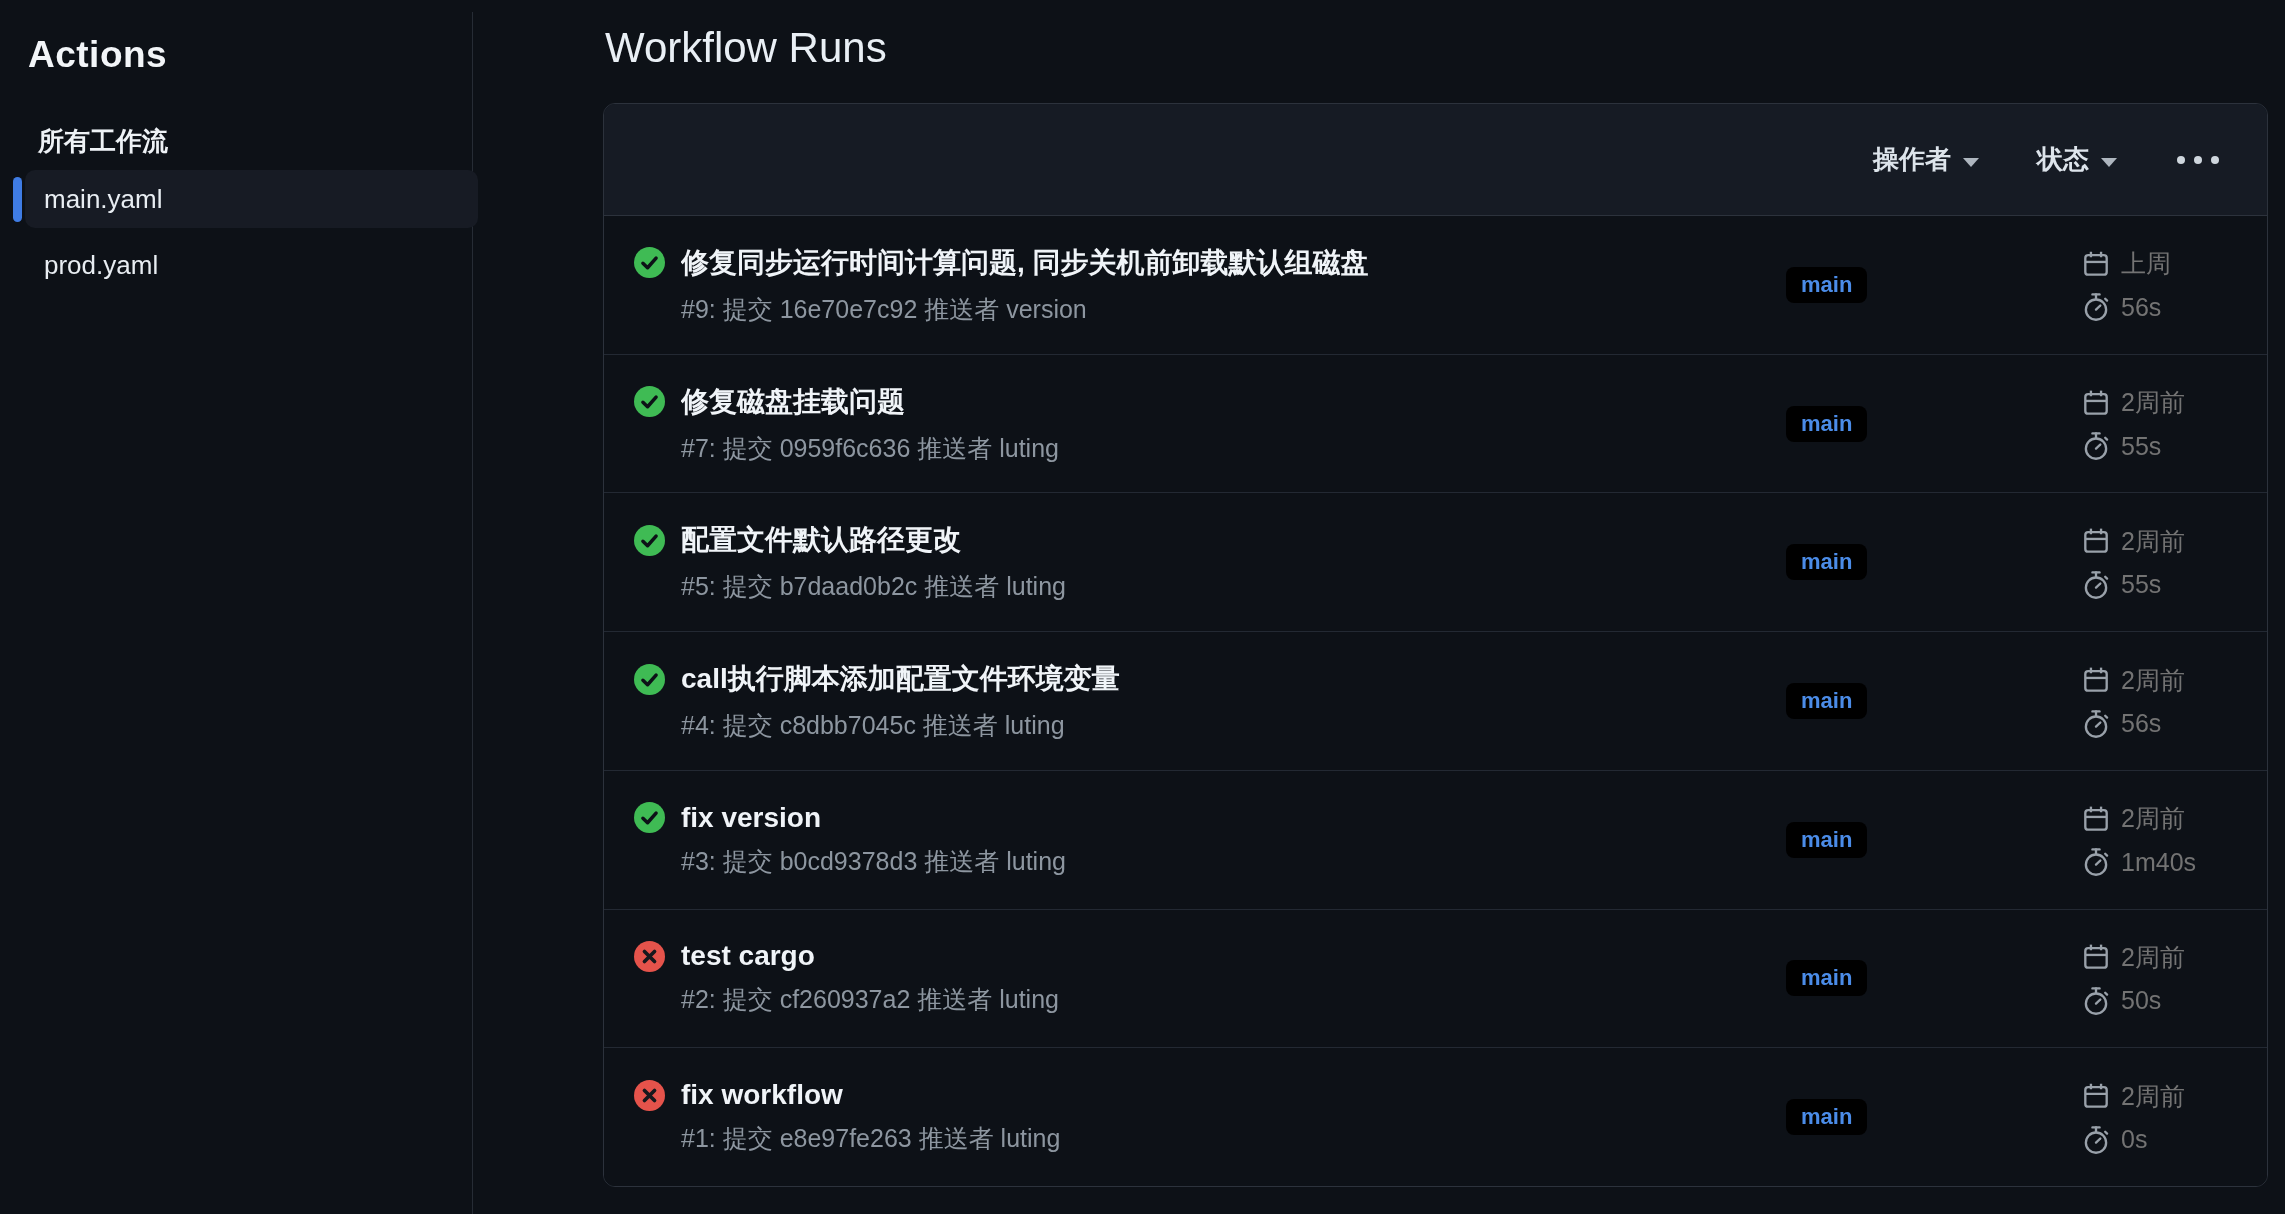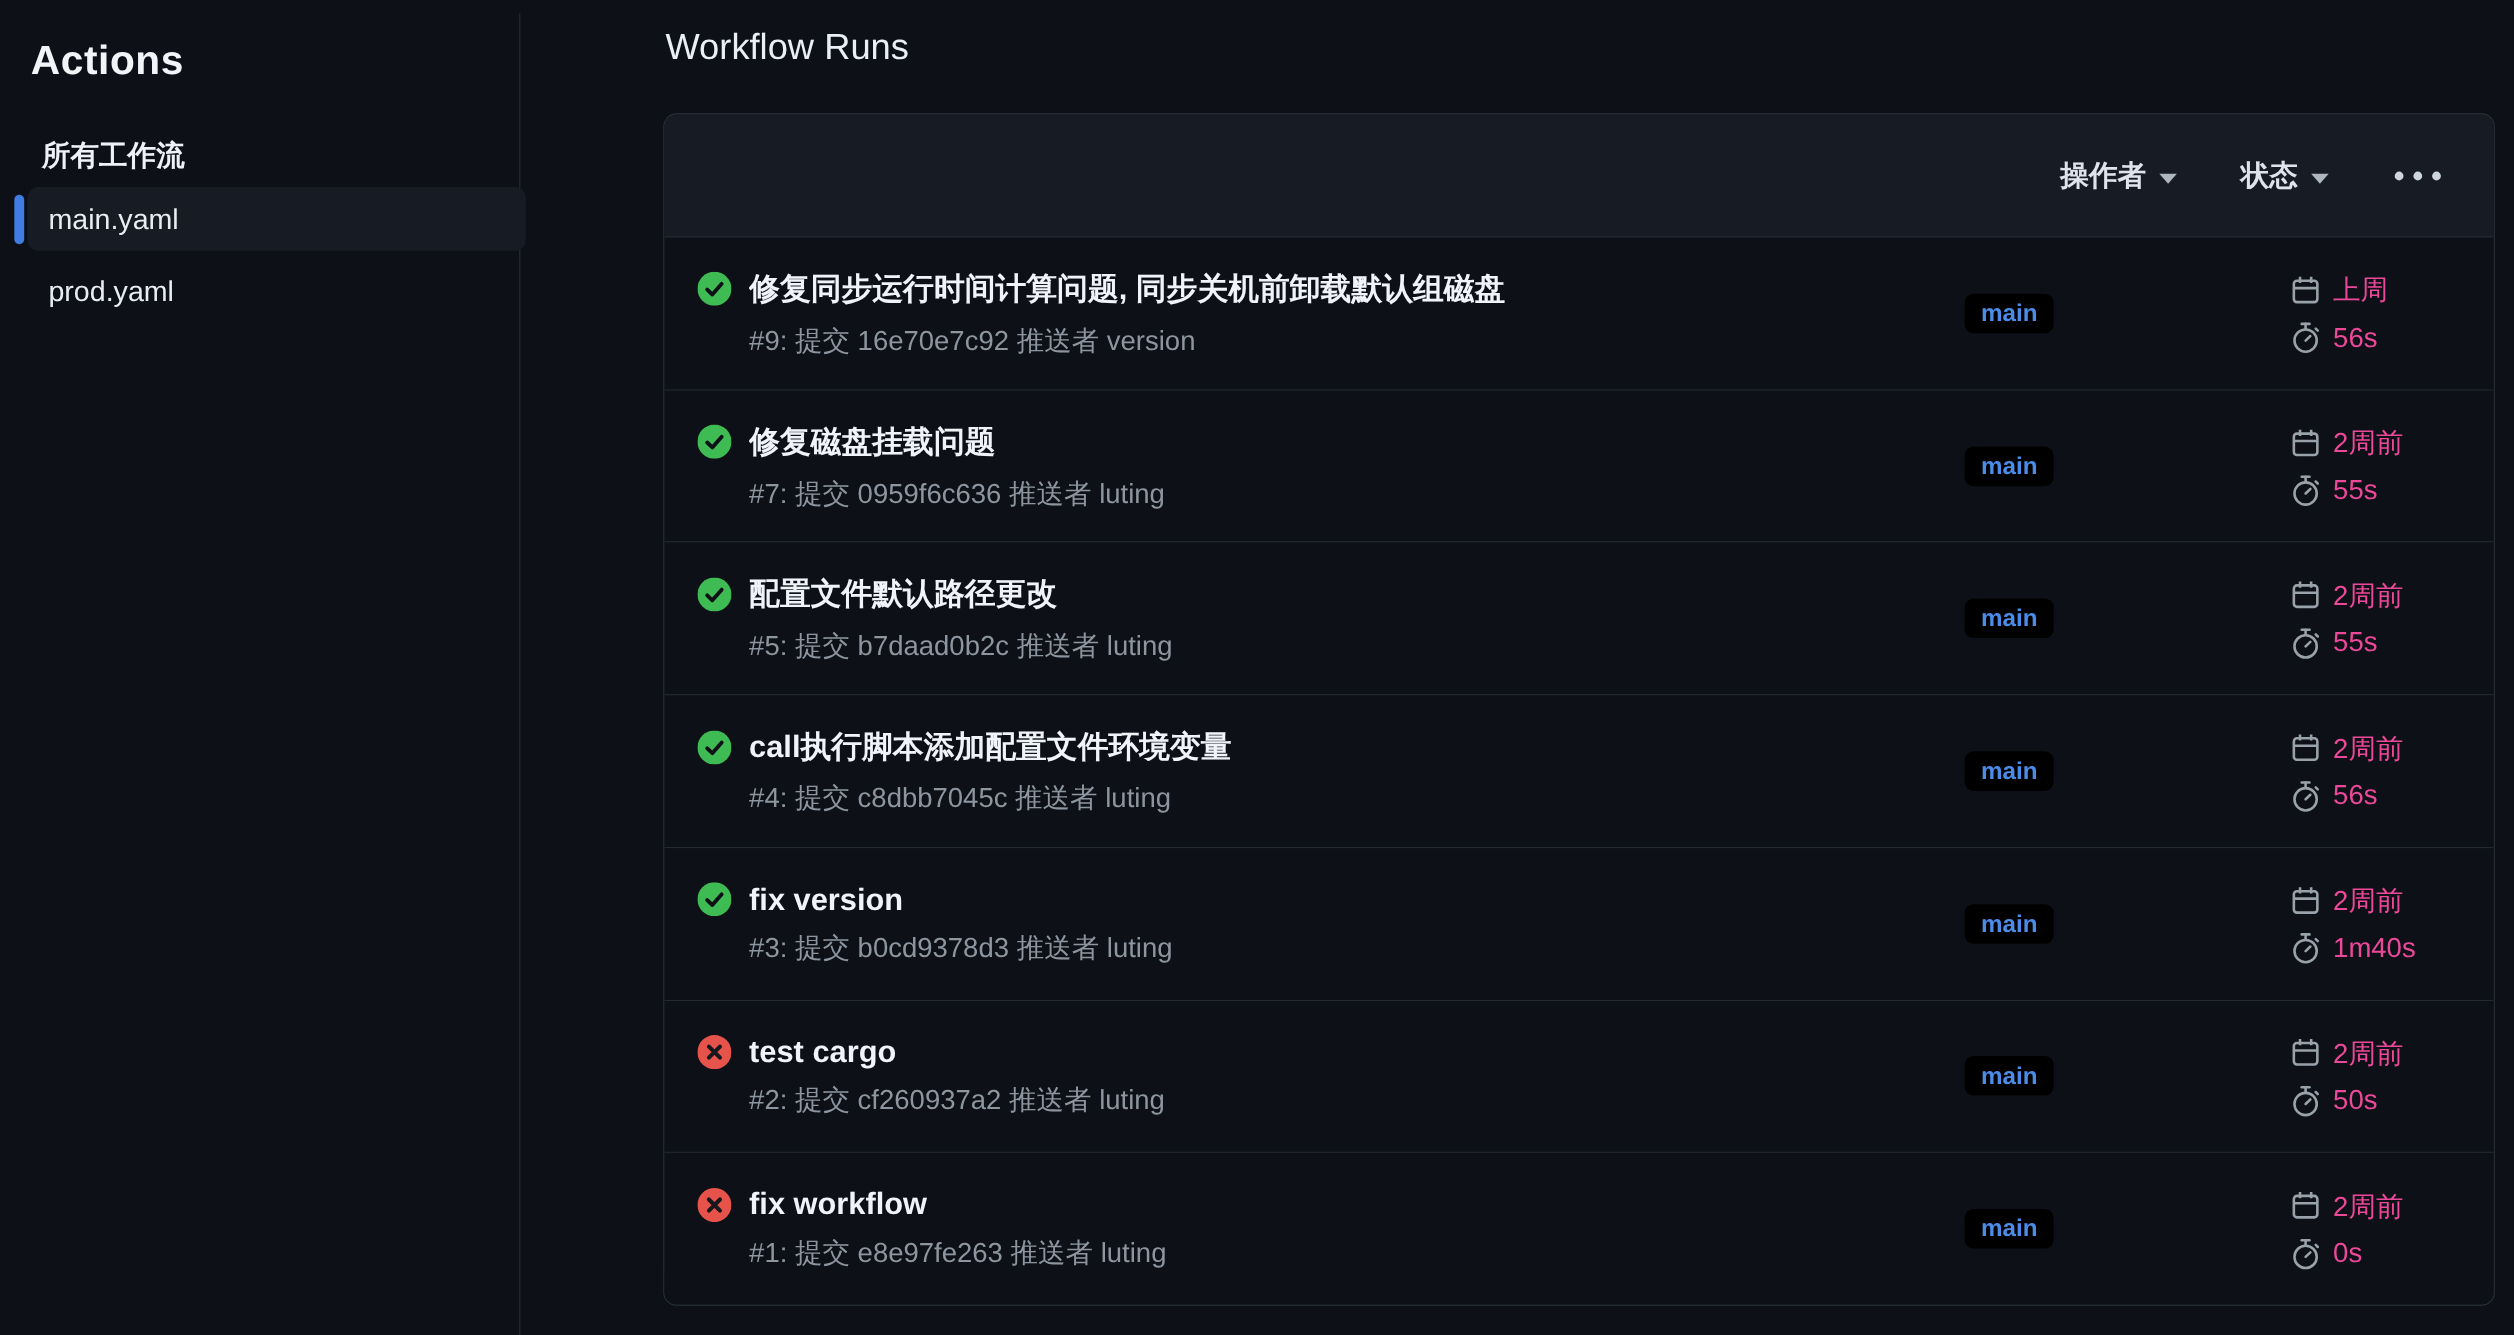--- a/index.html
+++ b/index.html
@@ -30,21 +30,21 @@
   }
   .side-item.selected { background:#171b24; top:158px; }
   .side-item.plain { top:224px; }
   .active-indicator {
     position:absolute; left:13px; top:165px; width:9px; height:45px;
     border-radius:5px; background:#3f7ce4;
   }
   
   .main-title {
     position:absolute; left:605px; top:24px;
-    font-size:33px; font-weight:400; color:#e9eff5;
+    font-size:42px; font-weight:400; color:#e9eff5;
   }
   .runs-box {
     position:absolute; left:603px; top:103px; width:1665px; height:1084px;
     border:1px solid #2c323c; border-radius:12px; overflow:hidden;
     display:flex; flex-direction:column; background:#0d1117;
   }
   .runs-header {
     height:112px; flex:none; background:#161b24; border-bottom:1px solid #2c323c;
     display:flex; justify-content:flex-end;
     gap:58px; padding-right:46px;
@@ -75,21 +75,21 @@
     white-space:nowrap; overflow:hidden; text-overflow:ellipsis; cursor:pointer;
   }
   .run-meta { margin-left:47px; margin-top:11px; font-size:25px; color:#8d96a0; }
   .badge-col { width:295px; flex:none; display:flex; }
   .branch-badge {
     display:inline-block; padding:5px 15px; border-radius:8px;
     background:#000000; color:#4b8ce8; font-size:22px; font-weight:700;
     cursor:pointer;
   }
   .right-col { width:168px; flex:none; display:flex; flex-direction:column; gap:12px; }
-  .info-line { display:flex; align-items:center; gap:10px; font-size:25px; color:#ec4899; }
+  .info-line { display:flex; align-items:center; gap:10px; font-size:25px; color:#737373; }
   .info-line svg { flex:none; }
 </style>
 </head>
 <body>
 
 <div class="sidebar">
   <div class="sidebar-title">Actions</div>
   <div class="all-workflows">所有工作流</div>
   <span class="active-indicator"></span>
   <div class="side-item plain">

